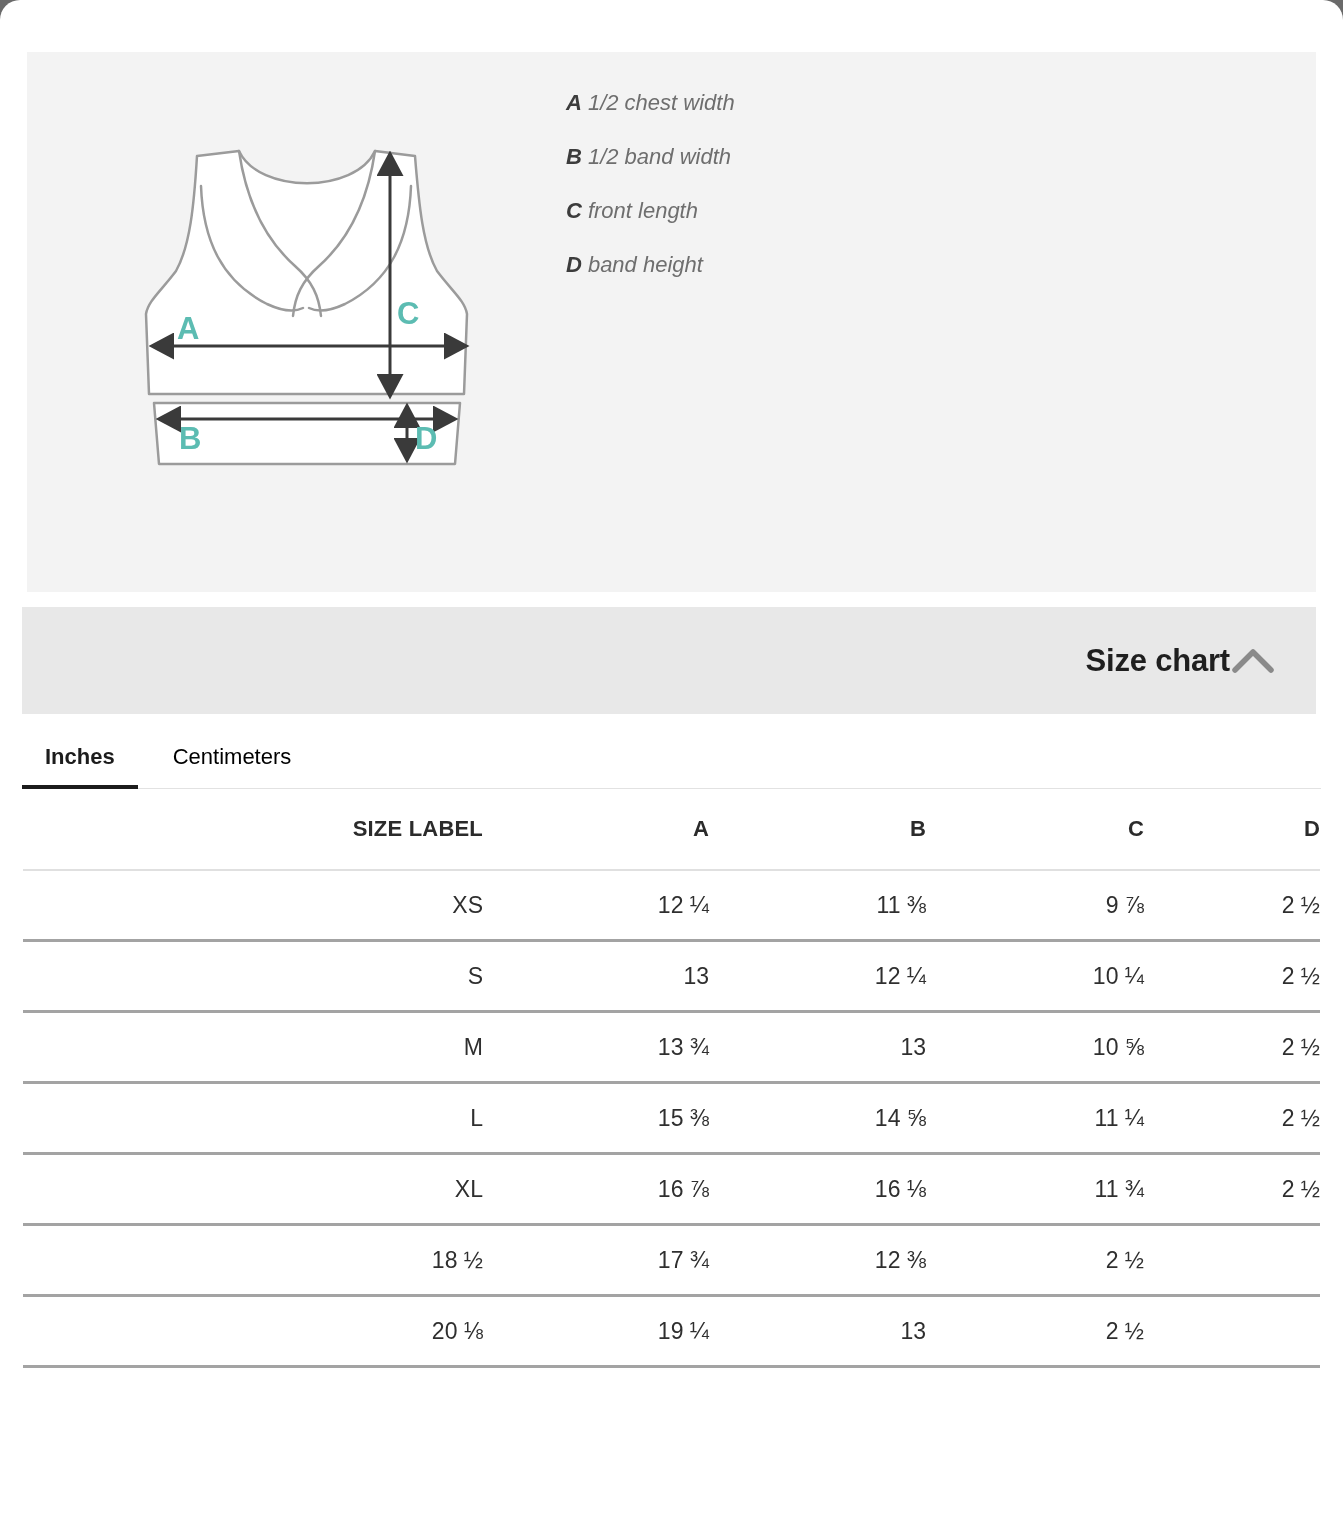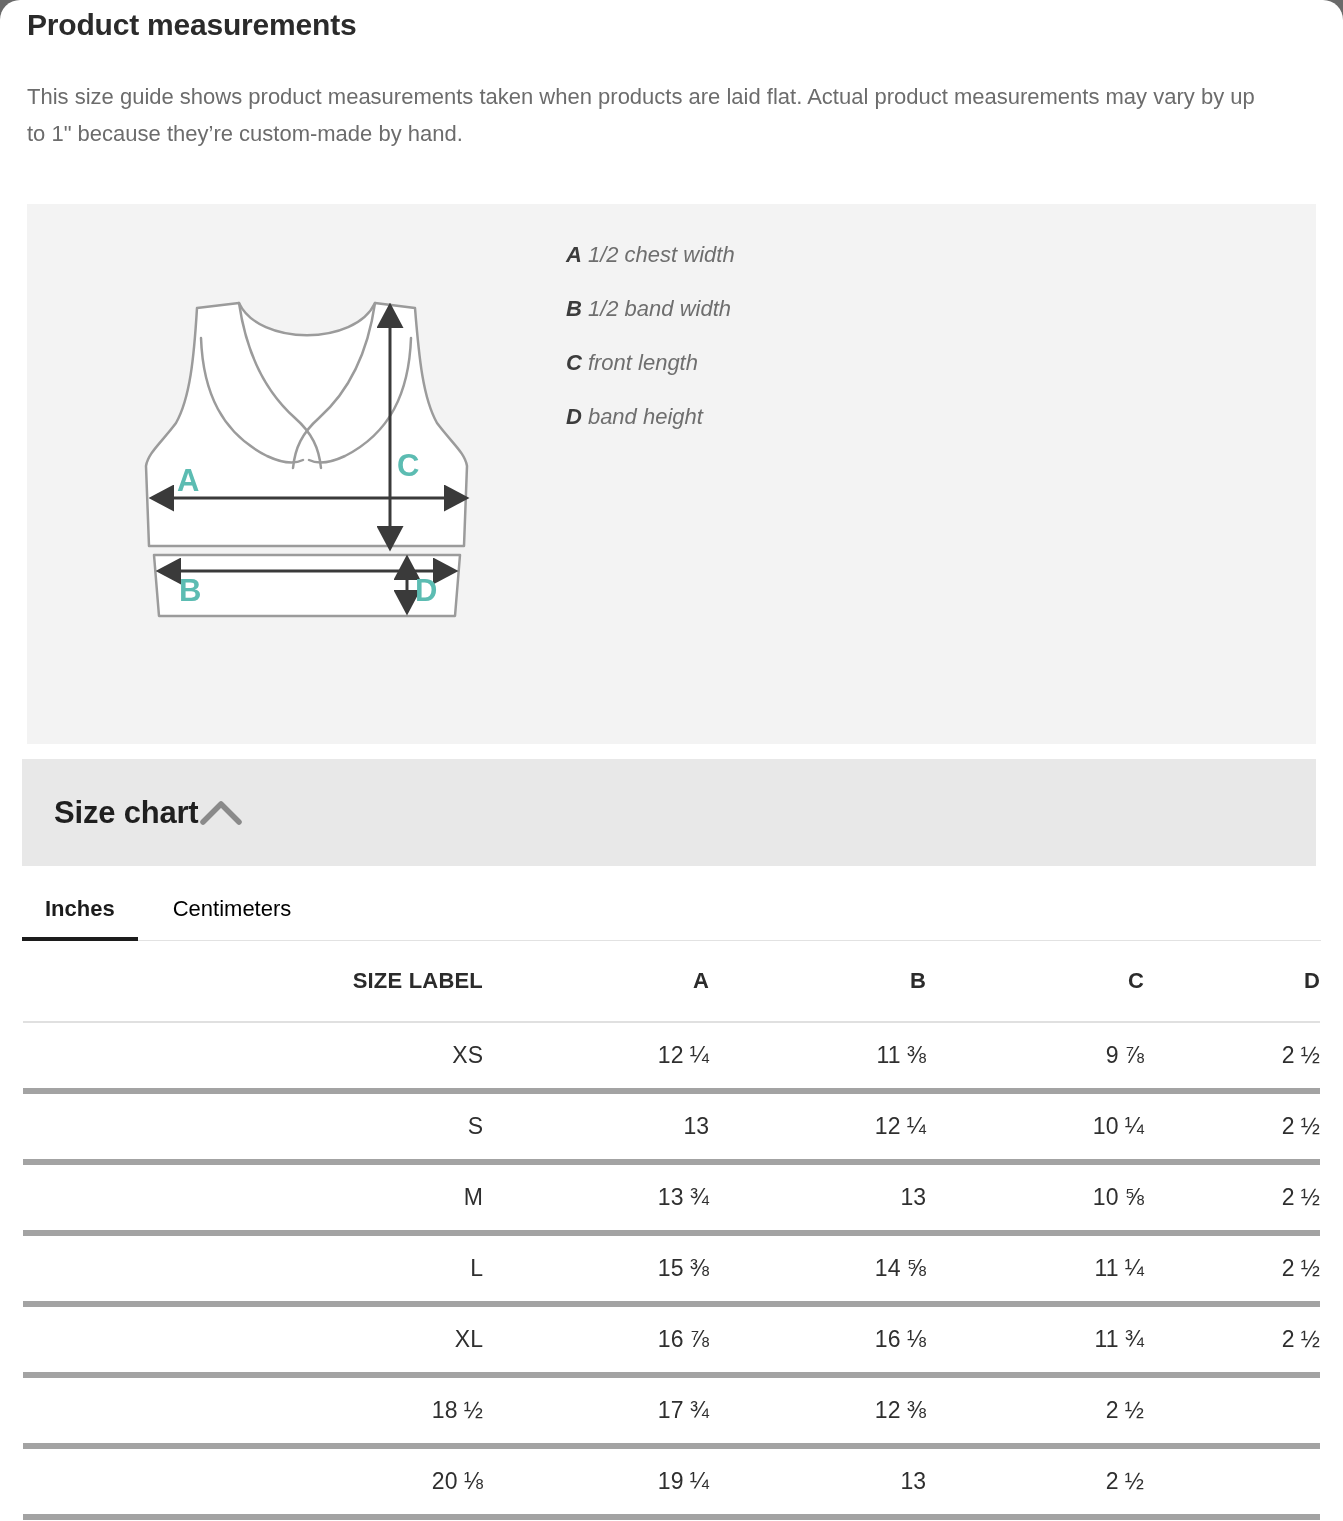--- a/index.html
+++ b/index.html
@@ -34,21 +34,21 @@
     position:relative;
   }
   .bra-svg { position:absolute; left:110px; top:94px; }
   .legend { position:absolute; left:539px; top:38px;font-style:italic; }
   .legend-item { height:22px; margin-bottom:32px; font-size:22px; color:#6e6e6e; }
   .legend-letter { font-weight:bold; color:#3c3c3c; margin-right:6px; }
   .size-chart-band {
     margin:15px 22px 0 22px;
     width:1294px; height:107px;
     background:#e8e8e8;
-    display:flex; align-items:center; justify-content:flex-start;
+    display:flex; align-items:center; justify-content:flex-end;
     padding:0 40px 0 32px; box-sizing:border-box;
     cursor:pointer;
   }
   .band-title { font-size:31px; font-weight:bold; color:#1f1f1f; letter-spacing:-0.2px; }
   .collapse-btn { background:none; border:none; padding:0; cursor:pointer; line-height:0; }
   .tabs {
     margin:0 22px; width:1299px; box-sizing:border-box;
     display:flex;
     border-bottom:1px solid #e2e2e2;
     padding-top:18px;
@@ -73,31 +73,29 @@
   }
   .trow.thead {
     height:82px;
     font-size:22px; font-weight:bold; color:#2b2b2b;
     border-bottom:2px solid #e0e0e0;
     letter-spacing:0.2px;
   }
   .trow.body {
     height:71px;
     font-size:23px; color:#2f2f2f;
-    border-bottom:6px solid #a3a3a3;
+    border-bottom:3px solid #a3a3a3;
   }
 </style>
 </head>
 <body>
 
 <div class="page">
 
-  <h1 class="page-title">Product measurements</h1>
-
-  <p class="page-desc">This size guide shows product measurements taken when products are laid flat. Actual product measurements may vary by up to 1" because they’re custom-made by hand.</p>
+
 
   <div class="diagram-panel">
 
     <svg class="bra-svg" width="345" height="335" viewBox="0 0 345 335">
       <defs>
         <marker id="ah-end" markerWidth="9" markerHeight="9" refX="7" refY="4.5" orient="auto">
           <path d="M0,0 L8.5,4.5 L0,9 Z" fill="#3a3a3a"></path>
         </marker>
         <marker id="ah-start" markerWidth="9" markerHeight="9" refX="1.5" refY="4.5" orient="auto">
           <path d="M8.5,0 L0,4.5 L8.5,9 Z" fill="#3a3a3a"></path>

